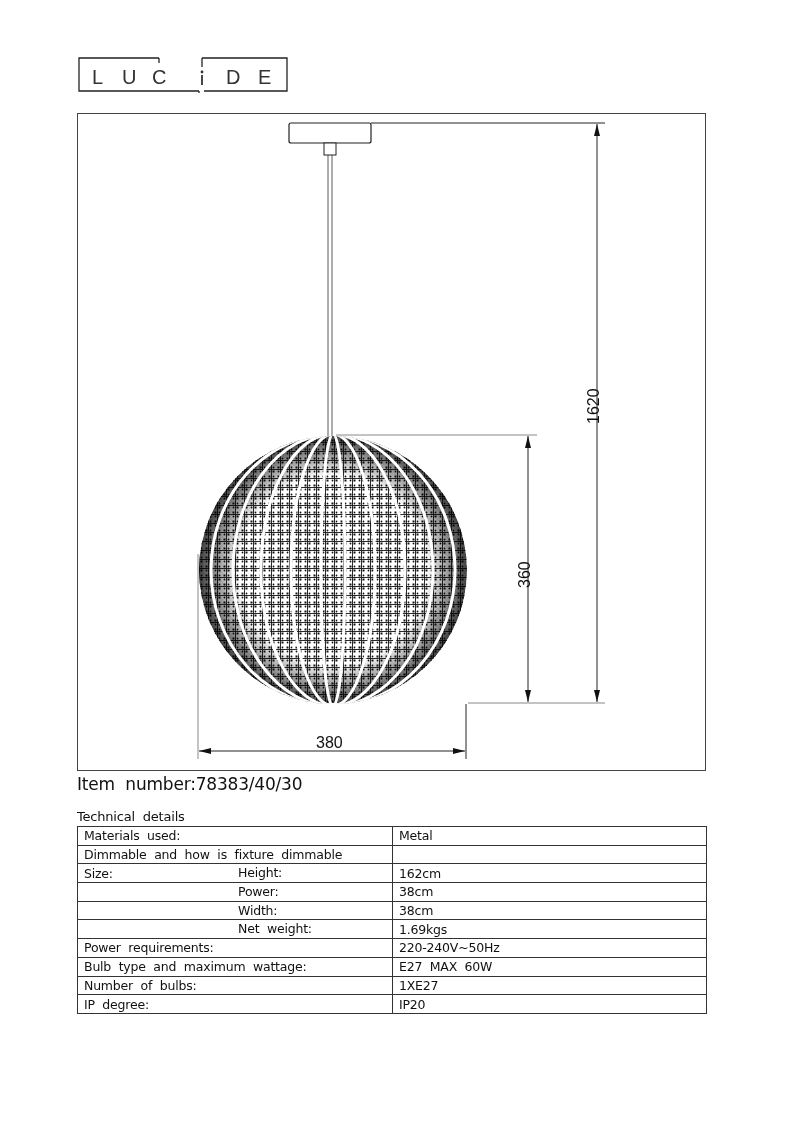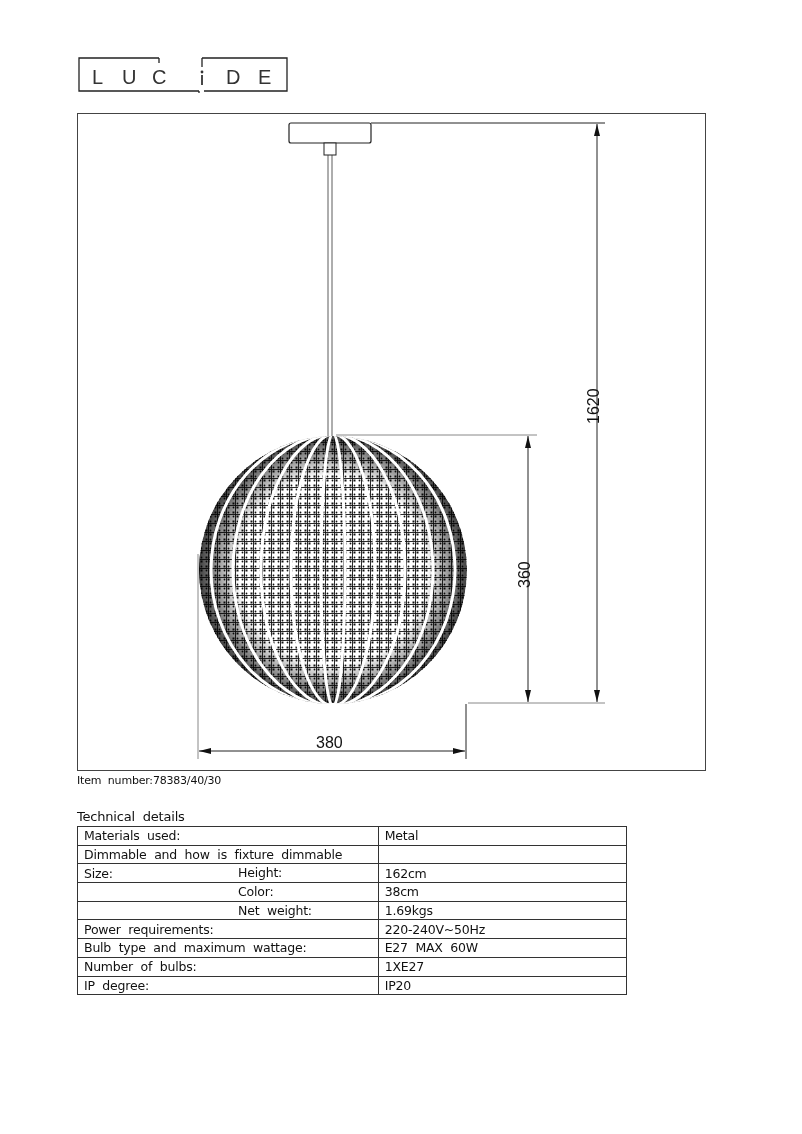--- a/index.html
+++ b/index.html
@@ -8,27 +8,27 @@
 
   .logo { position: absolute; left: 78px; top: 57px; width: 210px; height: 34px; }
   .logo svg { display: block; }
 
   .drawing-frame { position: absolute; left: 77px; top: 113px; width: 629px; height: 658px;
                    border: 1px solid #444; box-sizing: border-box; }
   .drawing-frame svg { position: absolute; left: 0; top: 0; }
 
   .dim-label { font-family: "Liberation Sans", sans-serif; font-size: 16px; fill: #111; }
 
-  .item-number { position: absolute; left: 77px; top: 774px; font-size: 11px;
+  .item-number { position: absolute; left: 77px; top: 774px; font-size: 17px;
                  font-family: "DejaVu Sans", sans-serif; white-space: pre; letter-spacing: -0.2px; text-align: center; }
 
   .section-title { position: absolute; left: 77px; top: 809px; font-size: 13px;
                    font-family: "DejaVu Sans", sans-serif; white-space: pre; letter-spacing: -0.2px; }
 
-  table.spec { position: absolute; left: 77px; top: 826px; width: 550px;
+  table.spec { position: absolute; left: 77px; top: 826px; width: 630px;
                border-collapse: collapse; font-size: 12.5px;
                font-family: "DejaVu Sans", sans-serif; letter-spacing: -0.2px; }
   table.spec td { border: 1px solid #333; height: 17.7px; padding: 0 6px; line-height: 17px;
                   white-space: pre; vertical-align: middle; }
   table.spec td.label-cell { width: 302px; position: relative; }
   table.spec td.value-cell { width: 301px; margin-left: 18px; }
   .sub-label { position: absolute; left: 160px; top: 0; line-height: 18px; }
   .main-label { display: inline-block; }
 </style>
 </head>
@@ -141,21 +141,25 @@
     </tr>
     <tr>
       <td class="label-cell"><span class="main-label">Dimmable  and  how  is  fixture  dimmable</span></td>
       <td class="value-cell"></td>
     </tr>
     <tr>
       <td class="label-cell"><span class="main-label">Size:</span><span class="sub-label">Height:</span></td>
       <td class="value-cell">162cm</td>
     </tr>
     <tr>
-      <td class="label-cell"><span class="main-label"></span><span class="sub-label">Color:</span></td>
+      <td class="label-cell"><span class="main-label"></span><span class="sub-label">Power:</span></td>
+      <td class="value-cell">38cm</td>
+    </tr>
+    <tr>
+      <td class="label-cell"><span class="main-label"></span><span class="sub-label">Width:</span></td>
       <td class="value-cell">38cm</td>
     </tr>
     <tr>
       <td class="label-cell"><span class="main-label"></span><span class="sub-label">Net  weight:</span></td>
       <td class="value-cell">1.69kgs</td>
     </tr>
     <tr>
       <td class="label-cell"><span class="main-label">Power  requirements:</span></td>
       <td class="value-cell">220-240V~50Hz</td>
     </tr>

